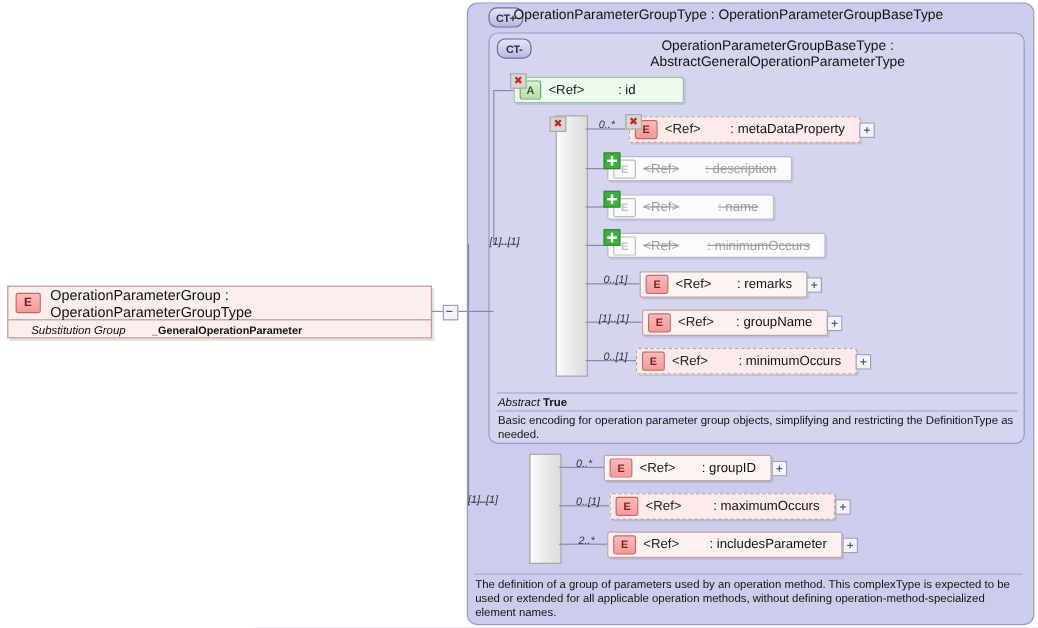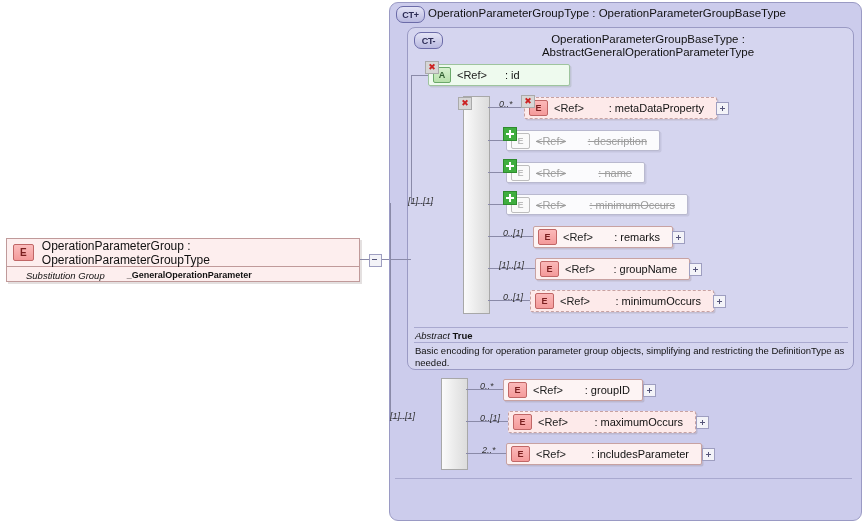--- a/index.html
+++ b/index.html
@@ -83,21 +83,21 @@
     box-shadow:1.5px 1.5px 0 rgba(110,130,110,.20);
   }
   .attrnode .abadge{
     width:16px;height:14px;flex:0 0 auto;
     border:1px solid #6aa86a;border-radius:2px;
     background:linear-gradient(#d7f0cf,#b7e0ab);
     display:flex;align-items:center;justify-content:center;
     font-size:9px;font-weight:bold;color:#2f5c2f;margin-right:6px;
   }
   .attrnode .ref{font-size:11px;color:#222;}
-  .attrnode .nm{font-size:11px;color:#111;margin-left:18px;}
+  .attrnode .nm{font-size:11px;color:#111;margin-left:28px;}
 
   
   .xbadge{
     position:absolute;width:12px;height:11px;
     background:#d6d6d6;border:1px solid #aaa;
     display:flex;align-items:center;justify-content:center;
     font-size:11px;font-weight:bold;color:#cc2222;line-height:9px;
     z-index:6;
   }
   .xbadge::before{content:"\2716";font-size:9px;}
@@ -187,21 +187,21 @@
       <span class="v">_GeneralOperationParameter</span>
     </div>
   </div>
 
   <div class="collapse" style="left:369px;top:254px;"></div>
   <div class="ln lnh" style="left:360px;top:259px;width:9px;"></div>
   <div class="ln lnh" style="left:380px;top:259px;width:10px;"></div>
 
   <div class="ctbox abs" style="left:389px;top:2px;width:473px;height:519px;">
   </div>
-  <div class="ct-badge" style="left:396px;top:6px;">CT+</div>
+  <div class="ct-badge" style="left:407px;top:6px;">CT+</div>
   <div class="ct-title" style="left:428px;top:7px;width:428px;">OperationParameterGroupType : OperationParameterGroupBaseType</div>
 
   <div class="ctbox inner abs" style="left:407px;top:27px;width:447px;height:343px;">
   </div>
   <div class="ct-badge" style="left:414px;top:32px;">CT-</div>
   <div class="ct-title center" style="left:446px;top:33px;width:404px;">OperationParameterGroupBaseType : AbstractGeneralOperationParameterType</div>
 
   <div class="attrnode" style="left:428px;top:64px;width:142px;height:22px;">
     <span class="abadge">A</span>
     <span class="ref">&lt;Ref&gt;</span>
@@ -336,14 +336,15 @@
   <div class="ln lnh" style="left:466px;top:453px;width:40px;"></div>
   <div class="card" style="left:482px;top:445px;">2..*</div>
   <div class="node solid" style="left:506px;top:443px;width:196px;height:22px;">
     <span class="ebadge">E</span>
     <span class="ref">&lt;Ref&gt;</span>
     <span class="nm">: includesParameter</span>
   </div>
   <div class="expand" style="left:702px;top:448px;"></div>
 
   <div class="hr" style="left:395px;top:478px;width:457px;"></div>
+  <div class="docs" style="left:396px;top:482px;width:452px;">The definition of a group of parameters used by an operation method. This complexType is expected to be used or extended for all applicable operation methods, without defining operation-method-specialized element names.</div>
 
 </div>
 
 </body></html>

